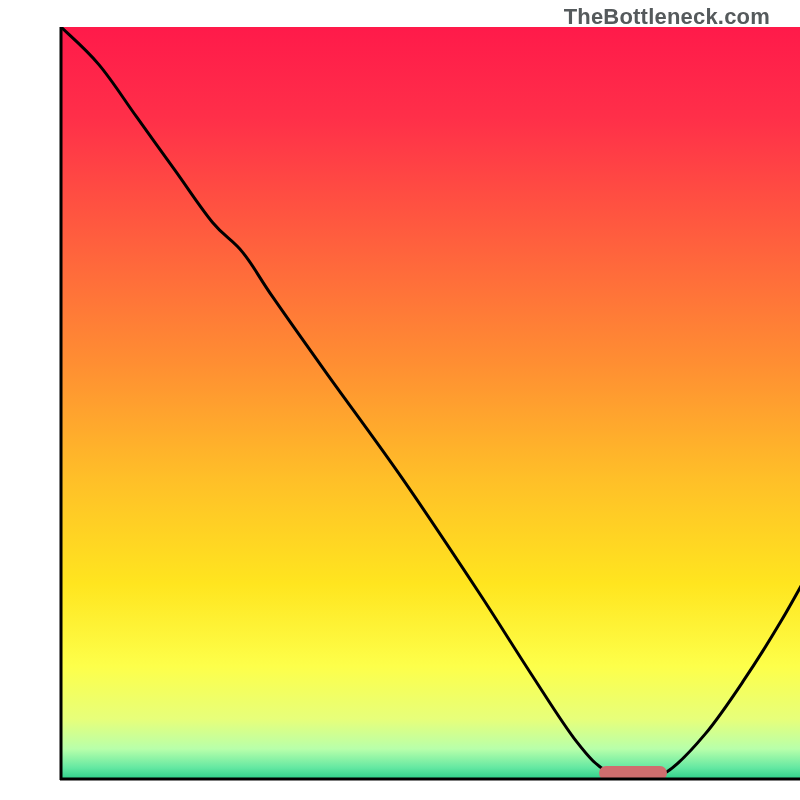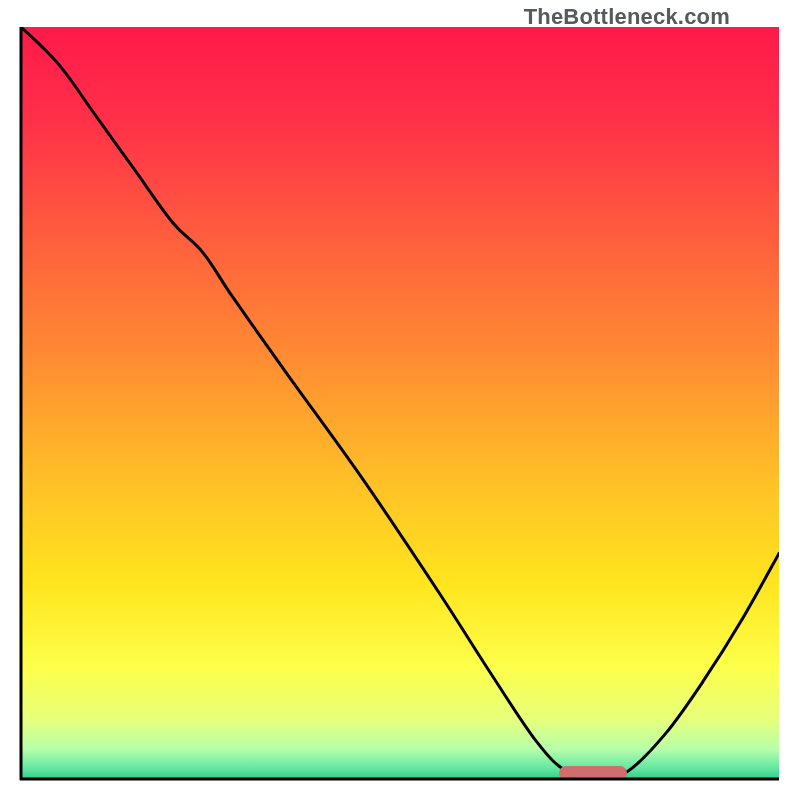--- a/index.html
+++ b/index.html
@@ -7,20 +7,21 @@
     padding: 0;
     width: 800px;
     height: 800px;
     background: #ffffff;
     font-family: Arial, Helvetica, sans-serif;
   }
   .container {
     position: relative;
     width: 740px;
     height: 800px;
+    margin-left: 40px;
   }
   .watermark {
     position: absolute;
     top: 4px;
     right: 10px;
     font-size: 22px;
     font-weight: 600;
     color: #555a5c;
     letter-spacing: 0.2px;
     z-index: 40;

